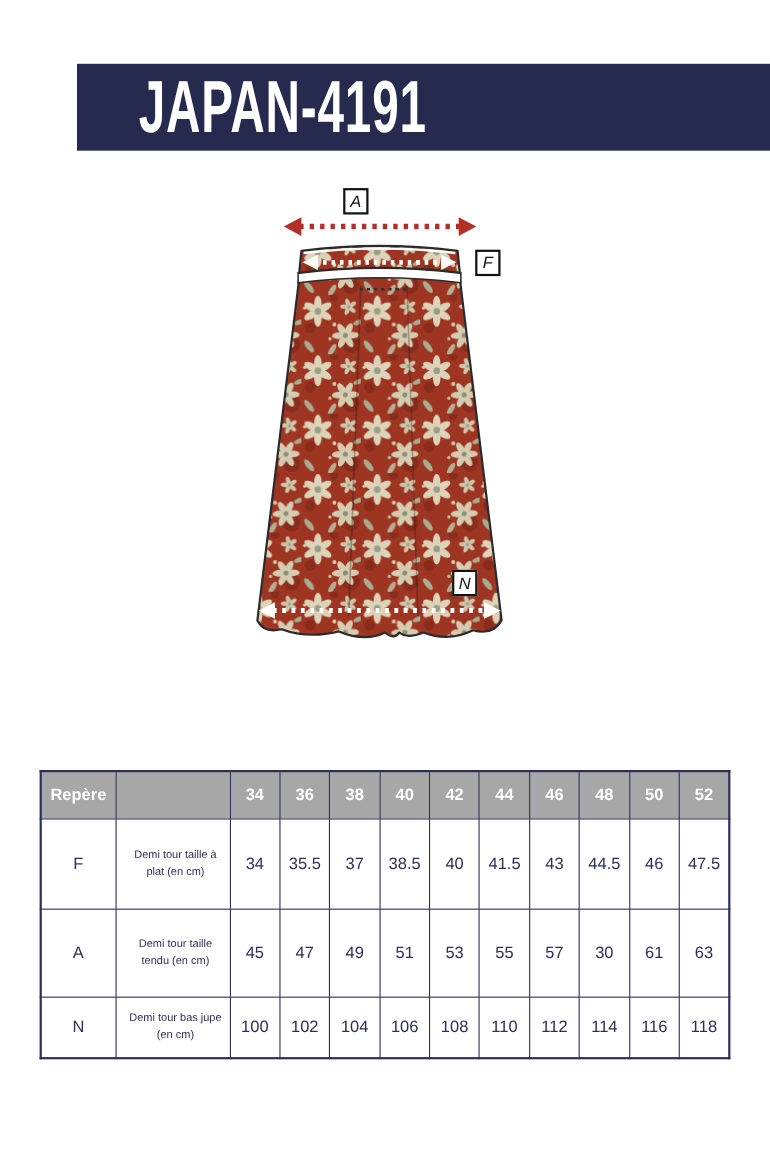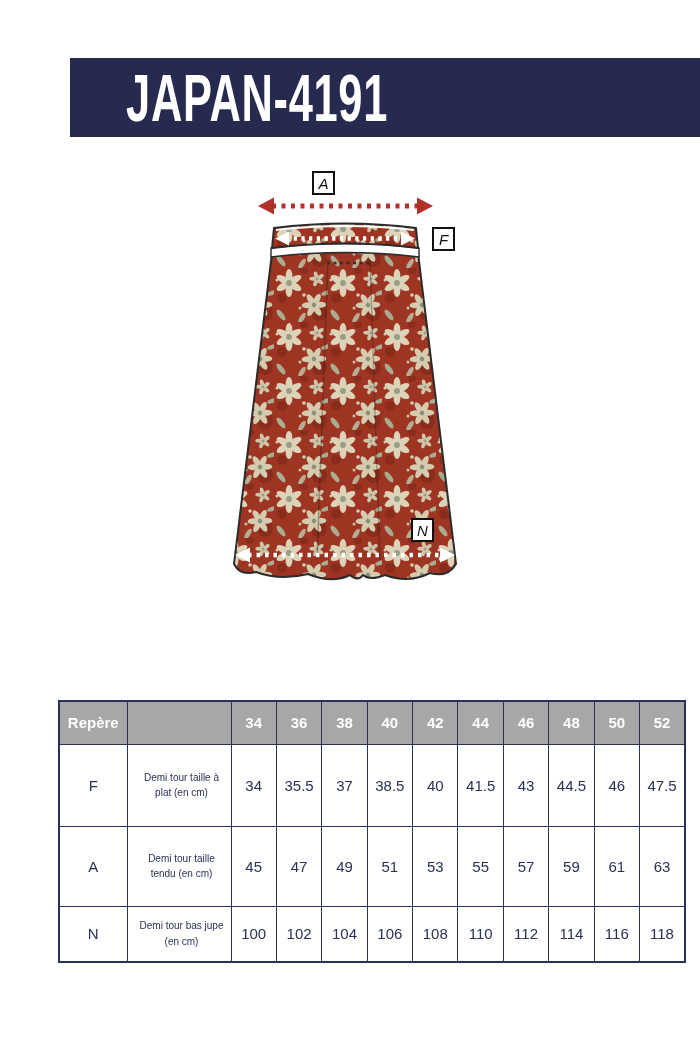--- a/index.html
+++ b/index.html
@@ -38,21 +38,20 @@
     position:absolute;left:0;top:617px;width:700px;text-align:center;
     font-style:italic;font-weight:600;font-size:20.5px;line-height:1.38;
     color:#2b3057;
   }
 
   
   .size-table{
     position:absolute;left:36px;top:700px;width:628px;
     border-collapse:collapse;table-layout:fixed;
     color:#2b3057;
-    margin-left:22px;
   }
   .size-table th,.size-table td{
     border:1.5px solid #2b3057;text-align:center;vertical-align:middle;
     padding:2px 3px;box-sizing:border-box;
   }
   .size-table{border:2.5px solid #2b3057;}
   .size-table thead th{
     background:#a7a7a7;color:#ffffff;font-weight:700;font-size:15px;height:43px;
   }
   .size-table .col-code{width:68px;}
@@ -208,21 +207,21 @@
     <tr class="row-a">
       <td class="cell-code">A</td>
       <td class="cell-desc">Demi tour taille tendu (en cm)</td>
       <td class="cell-val">45</td>
       <td class="cell-val">47</td>
       <td class="cell-val">49</td>
       <td class="cell-val">51</td>
       <td class="cell-val">53</td>
       <td class="cell-val">55</td>
       <td class="cell-val">57</td>
-      <td class="cell-val">59</td>
+      <td class="cell-val">30</td>
       <td class="cell-val">61</td>
       <td class="cell-val">63</td>
     </tr>
     <tr class="row-n">
       <td class="cell-code">N</td>
       <td class="cell-desc">Demi tour bas jupe (en cm)</td>
       <td class="cell-val">100</td>
       <td class="cell-val">102</td>
       <td class="cell-val">104</td>
       <td class="cell-val">106</td>

